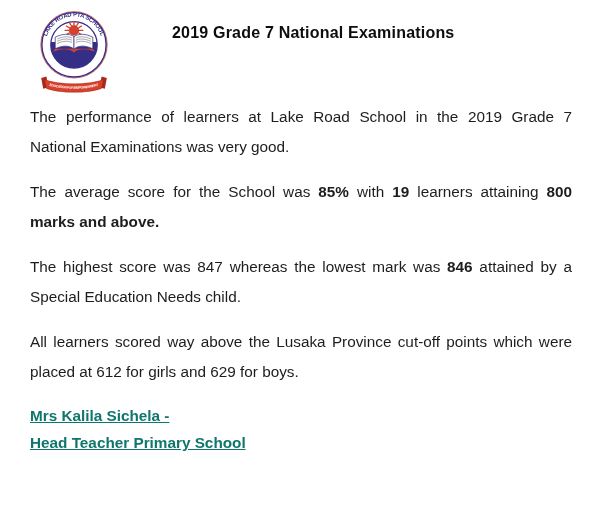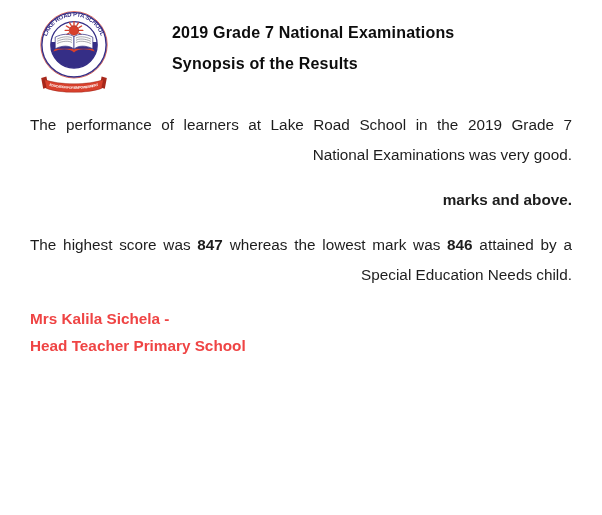--- a/index.html
+++ b/index.html
@@ -7,24 +7,24 @@
     position:relative; width:602px; height:515px; background:#ffffff;
     font-family:"Liberation Sans", sans-serif; overflow:hidden;
   }
   .logo { position:absolute; left:34px; top:8px; width:80px; height:95px; }
   .title-block { position:absolute; left:172px; top:17px; width:420px; }
   .title-line {
     font-size:16px; line-height:31px; font-weight:700; color:#0d0d0d;
     letter-spacing:0.2px; white-space:nowrap;
   }
   .content { position:absolute; left:30px; top:102px; width:542px; color:var(--ink,#1d1d1d); }
-  .para { margin:8px 0 15px 0; font-size:15.3px; line-height:30px; }
-  .line { text-align:right; }
+  .para { margin:0 0 15px 0; font-size:15.3px; line-height:30px; }
+  .line { text-align:left; }
   .line.j { text-align:justify; text-align-last:justify; }
-  .signature { margin-top:6px; font-weight:700; font-size:15.3px; line-height:27px; color:#ef4444; }
+  .signature { margin-top:6px; font-weight:700; font-size:15.3px; line-height:27px; color:#0f766e;text-decoration:underline; }
   .ring-text { font-size:7.5px; font-weight:700; letter-spacing:0.4px; fill:var(--purple,#352e86); }
   .ribbon-text { font-size:4.3px; font-weight:700; letter-spacing:0.2px; fill:#ffffff; }
 </style>
 </head>
 <body>
 
 <div class="page">
 
   <div class="logo">
     <svg width="80" height="94" viewBox="0 0 100 117.5" xmlns="http://www.w3.org/2000/svg">
@@ -78,35 +78,39 @@
         <path d="M 13,89.5 C 32,96.5 68,96.5 87,89.5 L 84.5,100.5 C 67,107 33,107 15.5,100.5 Z" fill="var(--red)" stroke="#8e1f15" stroke-width="0.5"></path>
         <text class="ribbon-text">
           <textPath href="#ribbonPath" startOffset="50%" text-anchor="middle" textLength="62">EDUCATION FOR EMPOWERMENT</textPath>
         </text>
       </g>
     </svg>
   </div>
 
   <div class="title-block">
     <div class="title-line">2019 Grade 7 National Examinations</div>
-    <div class="title-line">Synopsis of the Results</div>
   </div>
 
   <div class="content">
     <div id="paragraphs">
         <div class="para">
           <div class="line j"><span>The performance of learners at Lake Road School in the 2019 Grade 7</span></div>
           <div class="line"><span>National Examinations was very good.</span></div>
         </div>
         <div class="para">
+          <div class="line j"><span>The average score for the School was </span><span style="font-weight: 700;">85%</span><span> with </span><span style="font-weight: 700;">19</span><span> learners attaining </span><span style="font-weight: 700;">800</span></div>
           <div class="line"><span style="font-weight: 700;">marks and above.</span></div>
         </div>
         <div class="para">
-          <div class="line j"><span>The highest score was </span><span style="font-weight: 700;">847</span><span> whereas the lowest mark was </span><span style="font-weight: 700;">846</span><span> attained by a</span></div>
+          <div class="line j"><span>The highest score was </span><span style="font-weight: 400;">847</span><span> whereas the lowest mark was </span><span style="font-weight: 700;">846</span><span> attained by a</span></div>
           <div class="line"><span>Special Education Needs child.</span></div>
+        </div>
+        <div class="para">
+          <div class="line j"><span>All learners scored way above the Lusaka Province cut-off points which were</span></div>
+          <div class="line"><span>placed at 612 for girls and 629 for boys.</span></div>
         </div>
       </div>
     <div class="signature">
       <div>Mrs Kalila Sichela -</div>
       <div>Head Teacher Primary School</div>
     </div>
   </div>
 
 </div>
 

